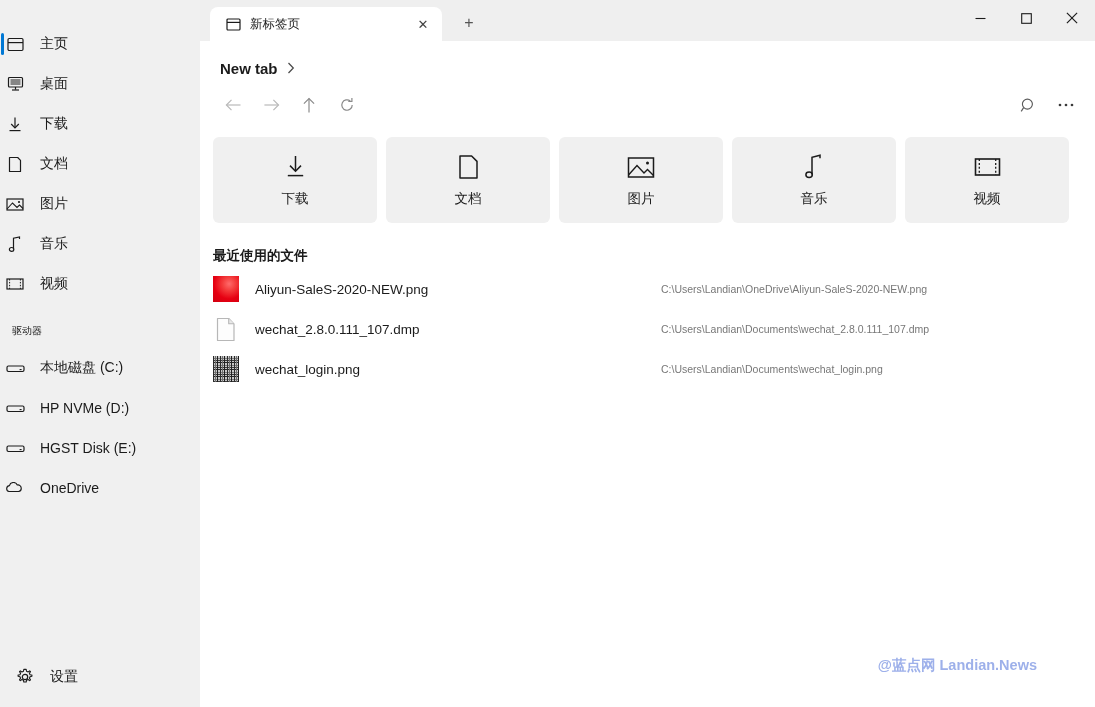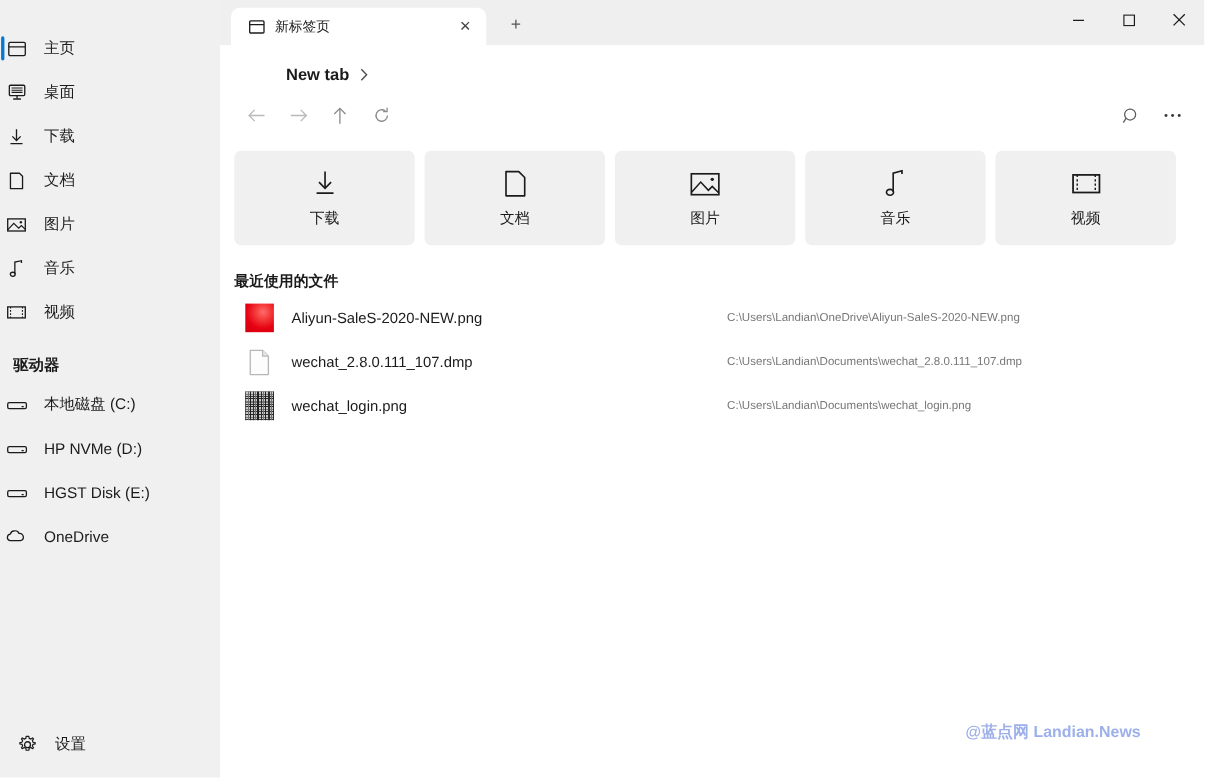--- a/index.html
+++ b/index.html
@@ -35,21 +35,21 @@
     display: flex; align-items: center; justify-content: center;
     flex: 0 0 30px;
   }
   .nav-icon svg { display: block; }
   .nav-label {
     font-size: 14px; color: #1b1b1b;
     margin-left: 10px;
     white-space: nowrap;
   }
   .section-title {
-    font-size: 14px; font-weight: bold; color: #1b1b1b;
+    font-size: 10px; font-weight: normal; color: #1b1b1b;
     padding-left: 12px;
     margin-top: 16px; margin-bottom: 6px;
     height: 22px; line-height: 22px;
   }
   .settings-row {
     position: absolute; left: 0; bottom: 10px;
     width: 179px; height: 40px;
     display: flex; align-items: center; padding-left: 10px;
   }
 
@@ -97,21 +97,21 @@
     display: flex; align-items: center; justify-content: center;
     color: #1b1b1b;
   }
 
   .crumbbar {
     height: 34px;
     display: flex; align-items: center;
     padding-left: 20px;
     margin-top: 10px;
   }
-  .crumb-text { font-size: 15px; font-weight: bold; color: #1b1b1b; margin-left: 40px; }
+  .crumb-text { font-size: 15px; font-weight: bold; color: #1b1b1b; }
   .crumb-chev { margin-left: 9px; color: #555; display: flex; align-items: center; }
 
   .toolbar {
     height: 40px;
     display: flex; align-items: center;
     padding-left: 14px;
     position: relative;
   }
   .tb-btn {
     width: 38px; height: 32px;
@@ -141,21 +141,21 @@
   .tile-label { font-size: 13.5px; color: #1b1b1b; }
 
   
   .recent-head {
     font-size: 13.5px; font-weight: bold; color: #1b1b1b;
     padding: 24px 0 4px 13px;
   }
   .recent-row {
     height: 40px;
     display: flex; align-items: center;
-    padding-left: 23px;
+    padding-left: 13px;
     position: relative;
   }
   .thumb { width: 26px; height: 26px; flex: 0 0 26px; display:flex; align-items:center; justify-content:center; }
   .thumb-red { width: 26px; height: 26px; background: radial-gradient(circle at 62% 30%, #ff6b6b 0%, #f43b3b 28%, #e60012 62%, #d10010 100%); }
   .thumb-qr {
     width: 26px; height: 26px;
     background-color:#c8c8c8;
     background-image:
       repeating-linear-gradient(90deg, #2b2b2b 0 1px, transparent 1px 2px, #6f6f6f 2px 3px, transparent 3px 4px, #1f1f1f 4px 5px, transparent 5px 7px),
       repeating-linear-gradient(0deg, #3a3a3a 0 1px, transparent 1px 2px, #7a7a7a 2px 3px, transparent 3px 5px, #262626 5px 6px, transparent 6px 7px);

